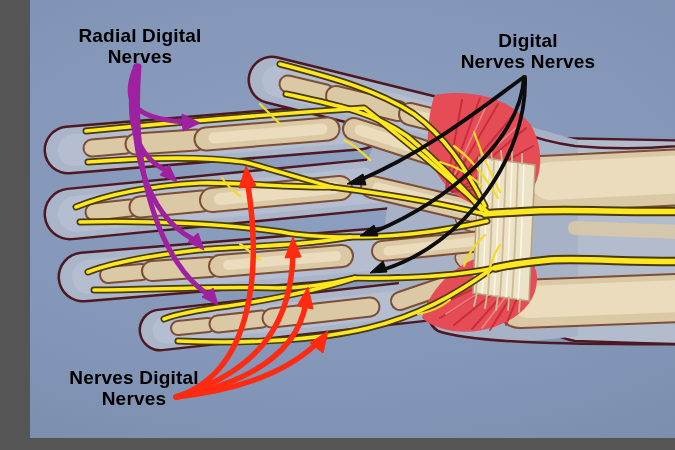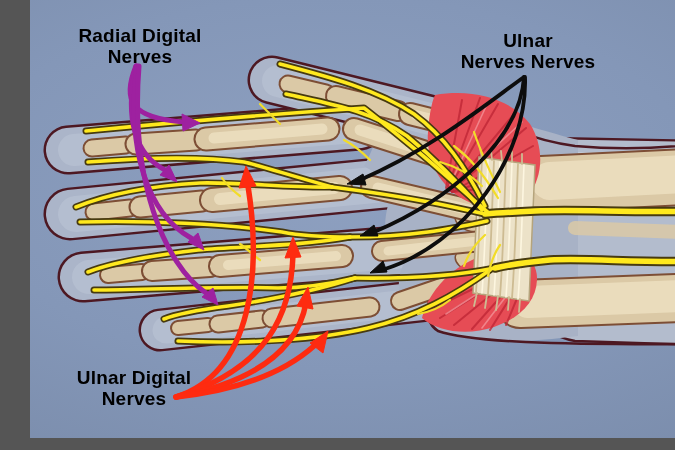--- a/index.html
+++ b/index.html
@@ -247,20 +247,20 @@
       <polygon points="298,331 280,343 293,353"></polygon>
     </g>
   </g>
 </svg>
 
   <div class="lbl" style="left:30px;top:25px;width:160px;">
     <div>Radial Digital</div>
     <div>Nerves</div>
   </div>
   <div class="lbl" style="left:418px;top:30px;width:160px;">
-    <div>Ulnar</div>
+    <div>Digital</div>
     <div>Nerves Nerves</div>
   </div>
   <div class="lbl" style="left:24px;top:367px;width:160px;">
-    <div>Ulnar Digital</div>
+    <div>Nerves Digital</div>
     <div>Nerves</div>
   </div>
 </div>
 
 </body></html>

